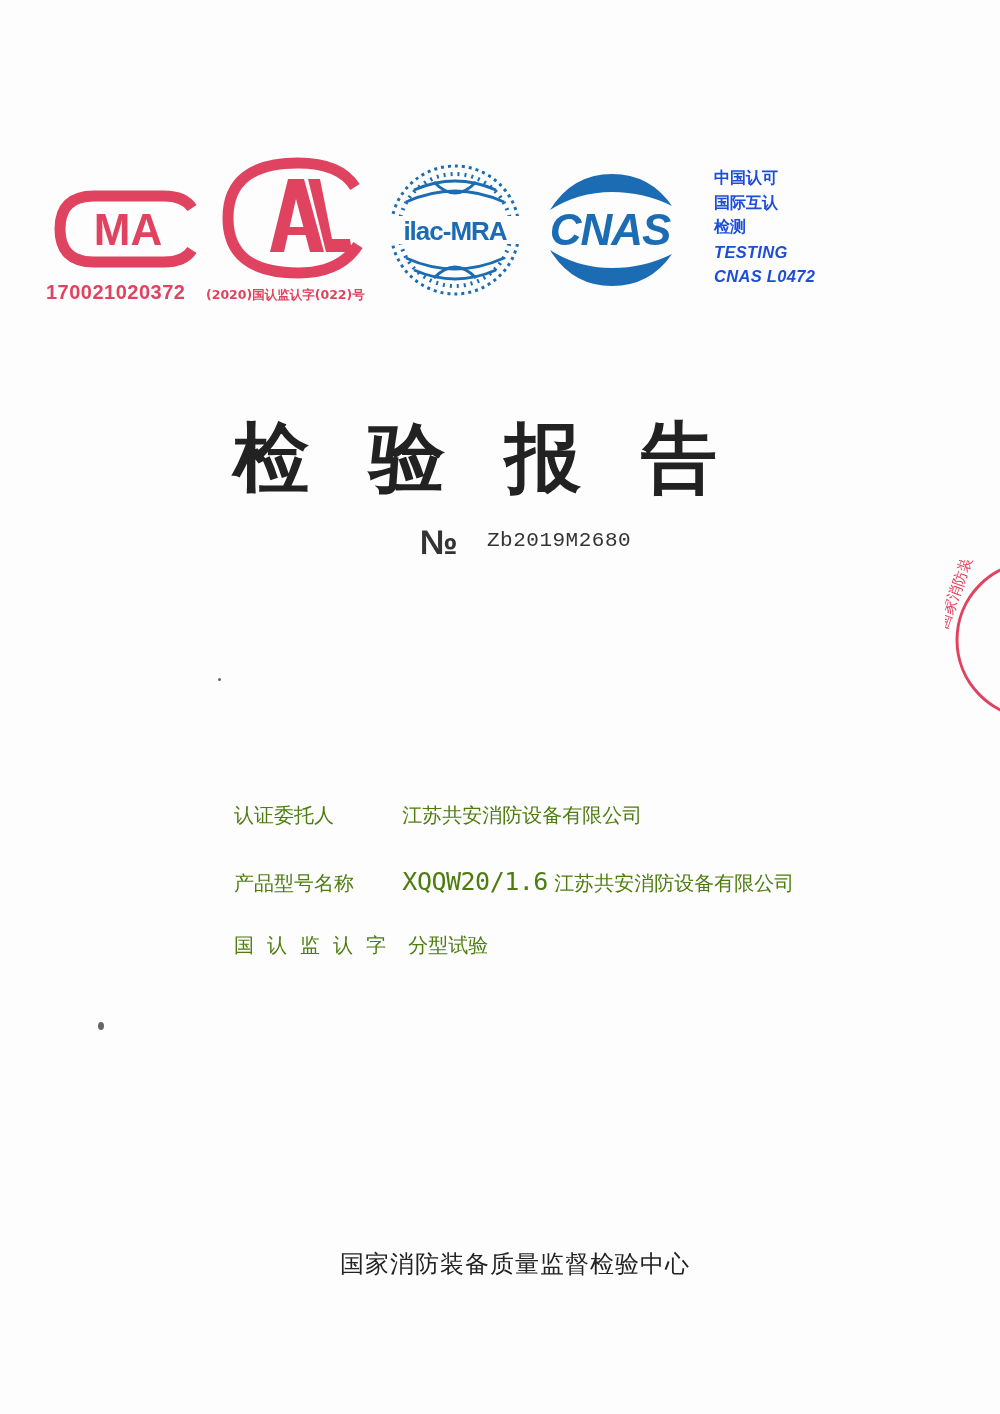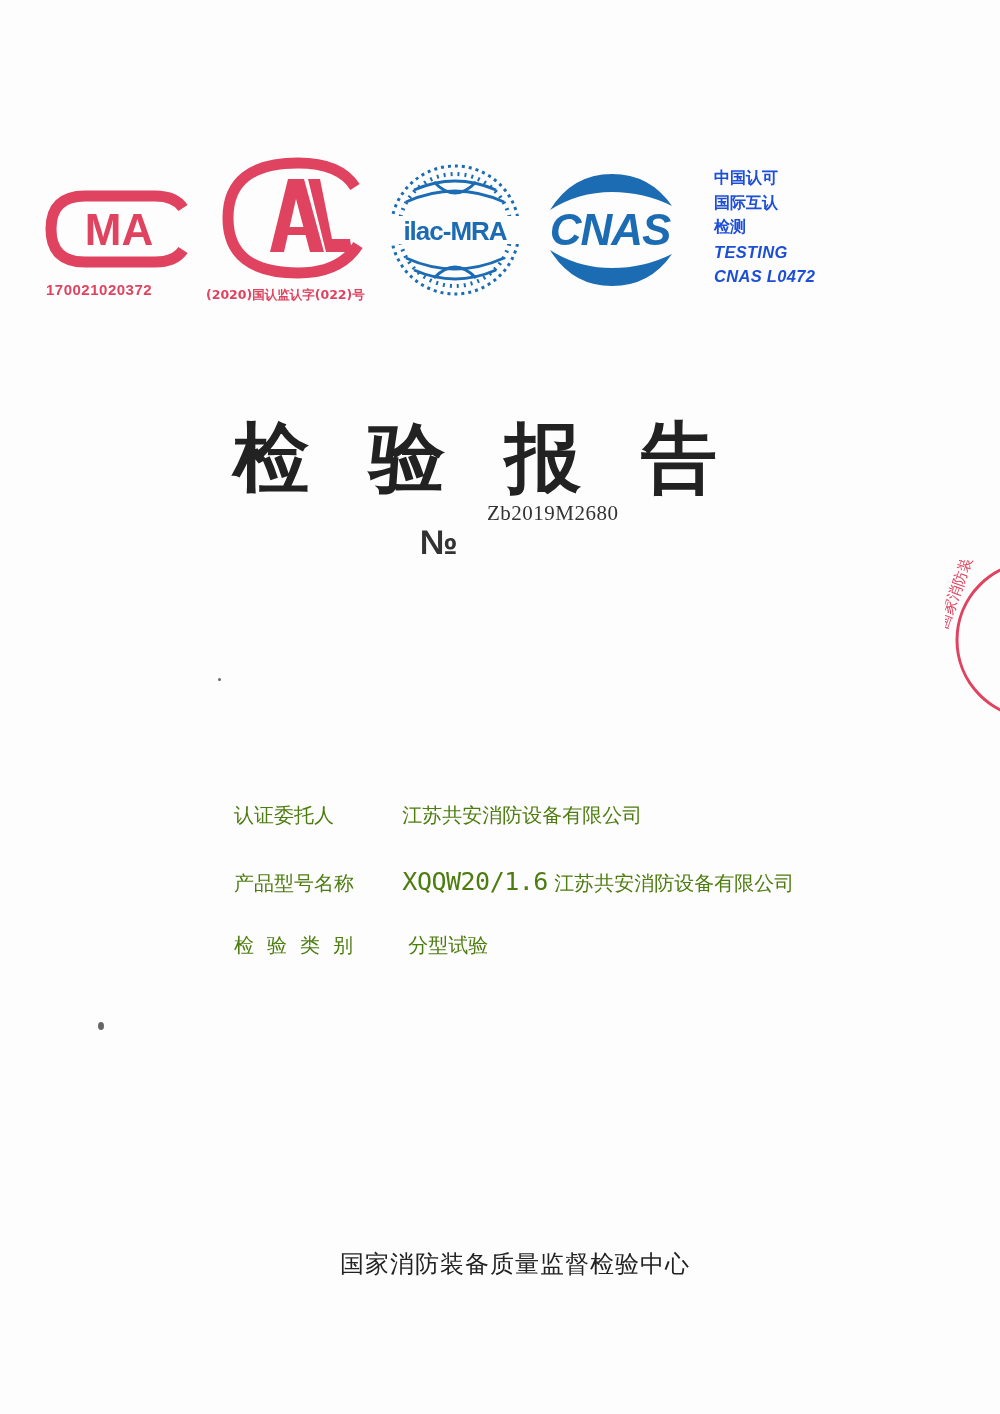--- a/index.html
+++ b/index.html
@@ -7,35 +7,35 @@
       width: 1000px; height: 1414px; position: relative; overflow: hidden;
       background: #fdfdfd;
       font-family: "DejaVu Sans", "Liberation Sans", sans-serif;
       color: #1e1e1e;
     }
     .abs { position: absolute; }
     .red { color: #e0435f; }
     .blue { color: #1d4ed8; }
 
     
-    #cma { left: 45px; top: 190px; width: 152px; height: 78px; }
+    #cma { left: 54px; top: 190px; width: 152px; height: 78px; }
     #cal { left: 220px; top: 157px; width: 150px; height: 122px; }
     #ilac { left: 384px; top: 160px; width: 142px; height: 140px; }
     #cnas { left: 532px; top: 170px; width: 156px; height: 120px; }
 
-    .reg-number { left: 46px; top: 281px; font-size: 15px; font-weight: bold; letter-spacing: 0.5px; font-family: "Liberation Sans", sans-serif; }
+    .reg-number { left: 46px; top: 281px; font-size: 20px; font-weight: bold; letter-spacing: 0.5px; font-family: "Liberation Sans", sans-serif; }
     .reg-code { left: 206px; top: 287px; font-size: 12.5px; font-weight: bold; font-family: "DejaVu Sans", sans-serif; }
 
     .cnas-text { left: 714px; top: 166px; font-size: 16px; line-height: 24.5px; font-weight: 600; font-family: "DejaVu Sans", sans-serif; }
     .cnas-text div { white-space: nowrap; }
     .cnas-text .latin { font-family: "Liberation Sans", sans-serif; font-weight: bold; font-size: 16.5px; letter-spacing: 0.3px; font-style: italic; }
 
     .title { left: 0; width: 1010px; top: 408px; text-align: center; font-size: 76px; letter-spacing: 60px; font-weight: bold; color: #222; font-family: "DejaVu Sans", sans-serif; }
     .no-sign { left: 420px; top: 523px; font-size: 34px; font-weight: bold; color: #333; font-family: "Liberation Sans", sans-serif; letter-spacing: -3px; }
-    .report-no { left: 487px; top: 501px; font-size: 21px; color: #333; font-family: Liberation Serif, serif; letter-spacing: 0.5px; }
+    .report-no { left: 487px; top: 529px; font-size: 21px; color: #333; font-family: Liberation Mono, monospace; letter-spacing: 0.5px; }
 
     .field { left: 234px; font-size: 20px; color: #4d7c0f; white-space: nowrap; }
     .field .lbl { display: inline-block; width: 162px; }
     .field .lbl.spaced { letter-spacing: 13px; width: 168px; }
     .field .val { display: inline-block; }
     .field .mono { font-family: "DejaVu Sans Mono", monospace; font-size: 25px; letter-spacing: -0.5px; }
 
     .footer-org { left: 0; width: 1030px; top: 1248px; text-align: center; font-size: 24px; letter-spacing: 1px; color: #222; }
 
     #seal { left: 945px; top: 560px; width: 60px; height: 160px; }
@@ -106,21 +106,21 @@
   <span class="val">江苏共安消防设备有限公司</span>
 </div>
 
 <div class="abs field" style="top:867px;">
   <span class="lbl">产品型号名称</span>
   <span class="val mono">XQQW20/1.6</span>
   <span class="val">江苏共安消防设备有限公司</span>
 </div>
 
 <div class="abs field" style="top:932px;">
-  <span class="lbl spaced">检验类别</span>
+  <span class="lbl spaced">国认监认字</span>
   <span class="val">分型试验</span>
 </div>
 
 <div class="abs footer-org">国家消防装备质量监督检验中心</div>
 
 <div class="abs" id="seal">
   <svg width="60" height="160" viewBox="0 0 60 160">
     <circle cx="90" cy="80" r="78" fill="none" stroke="#e0435f" stroke-width="3"></circle>
     <text x="30" y="50" font-size="15" fill="#e0435f" transform="rotate(-70 30 80)" font-family="DejaVu Sans, sans-serif">国家消防装</text>
   </svg>

